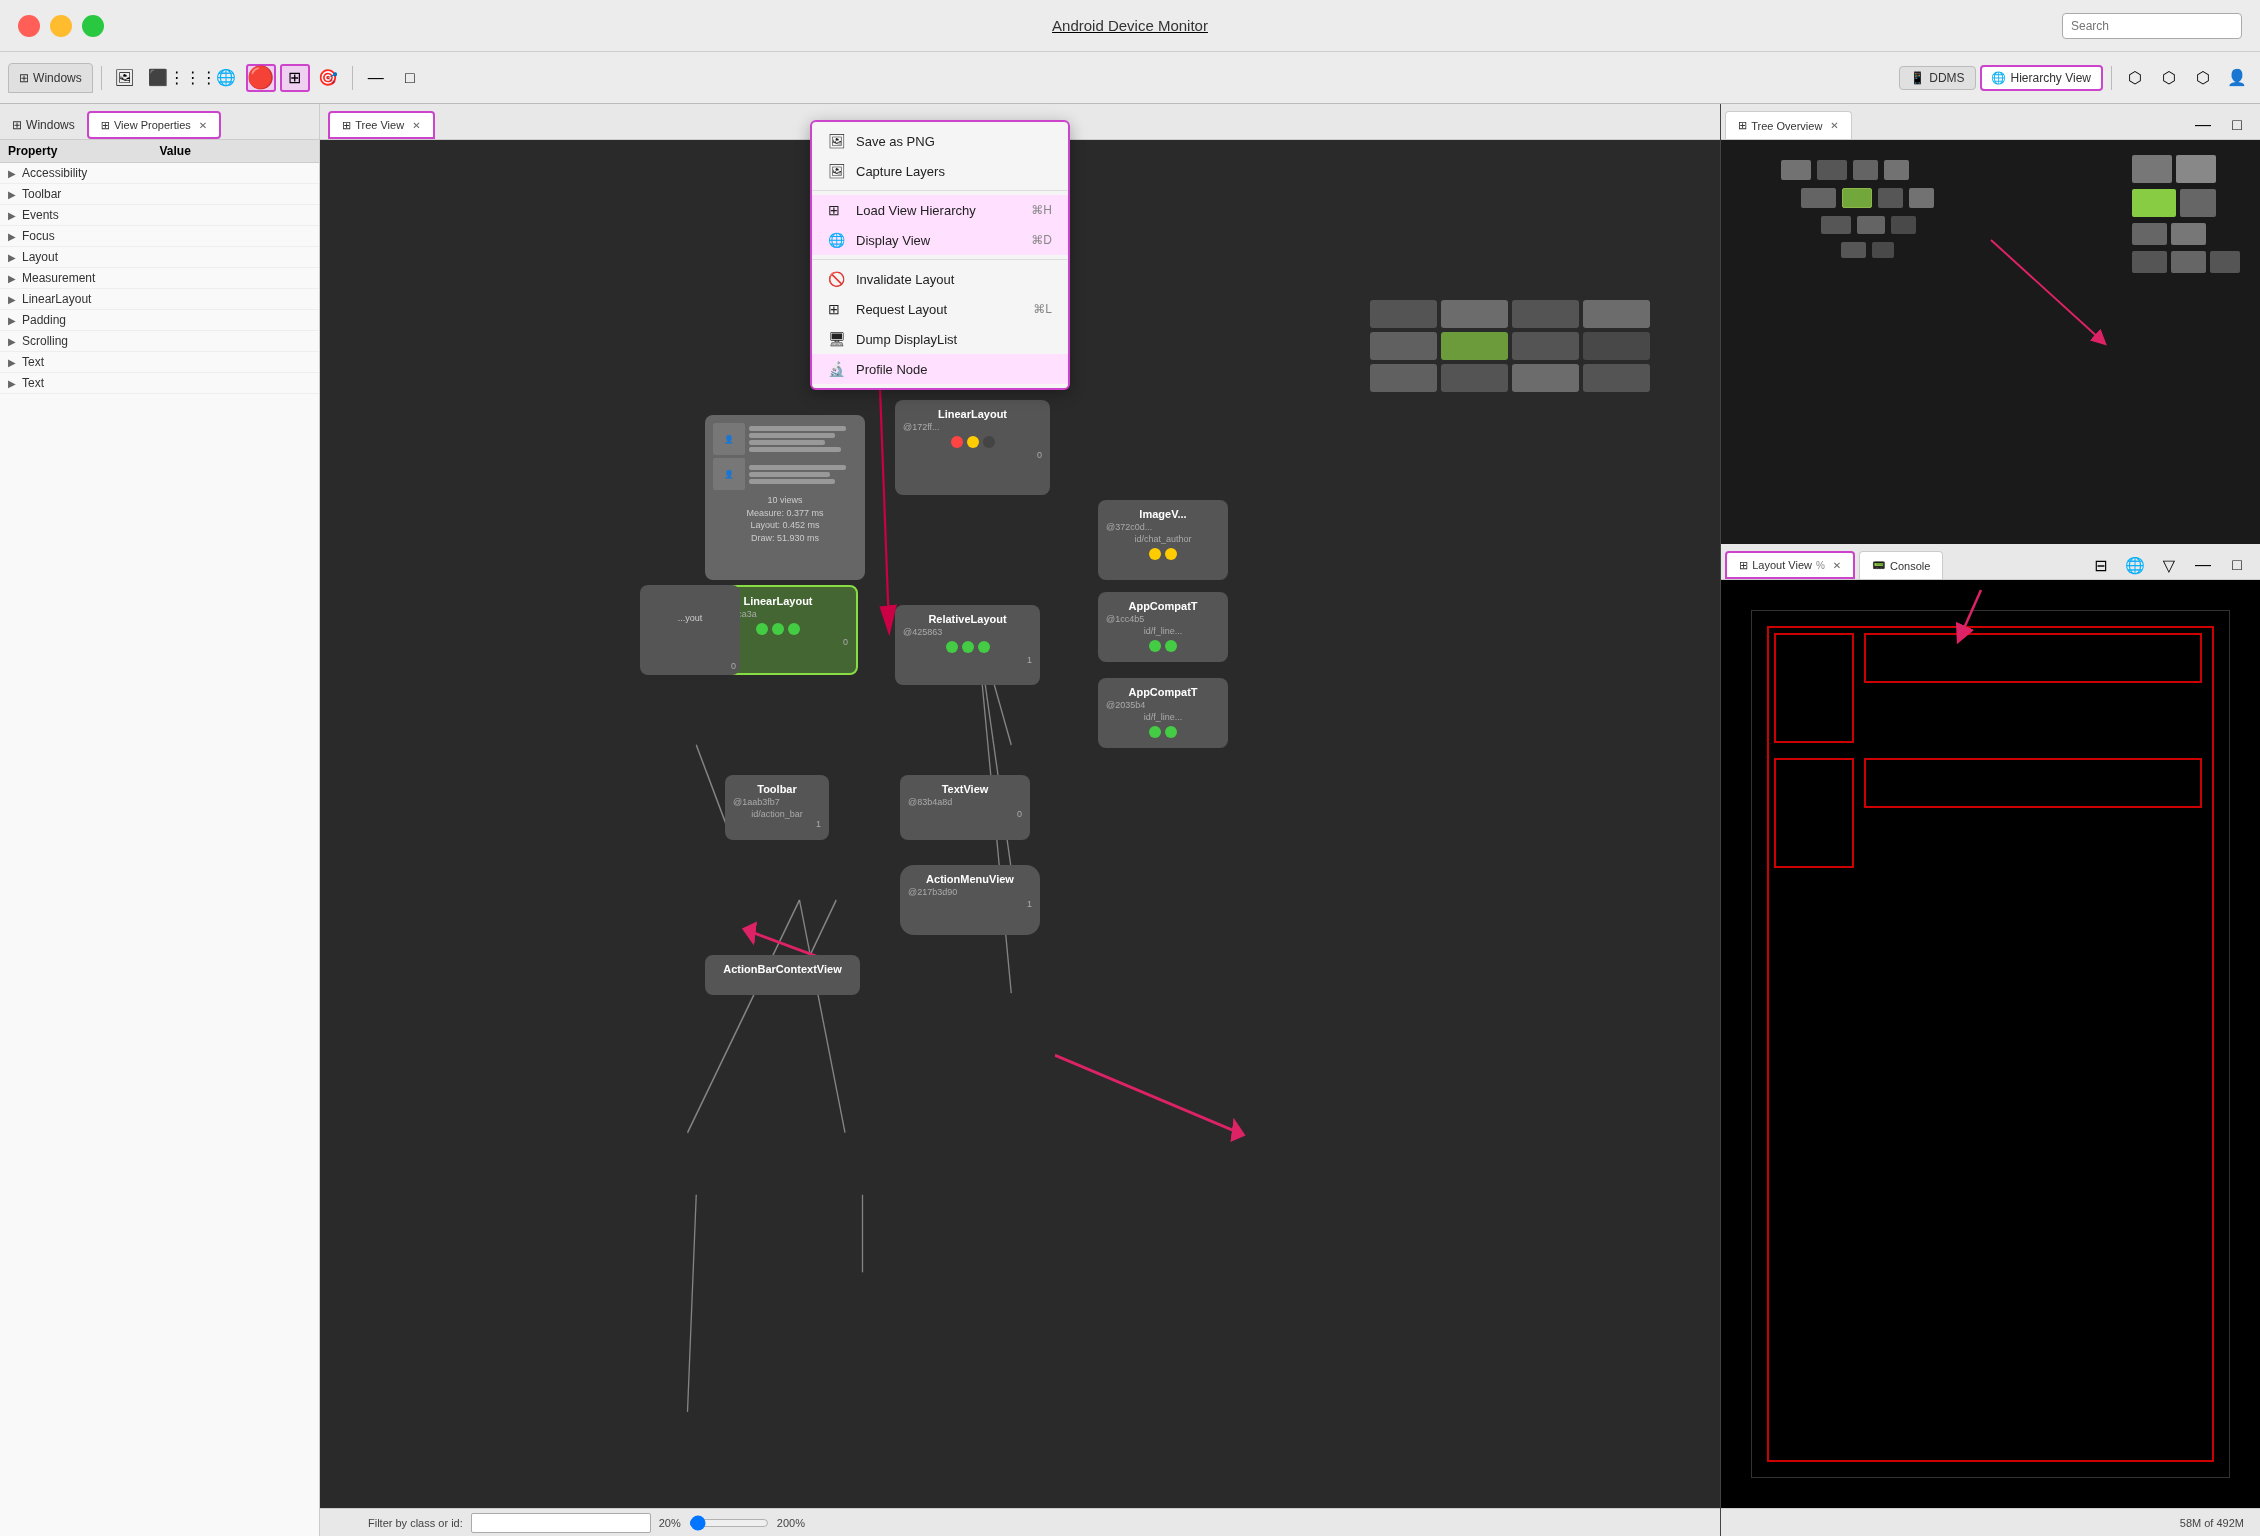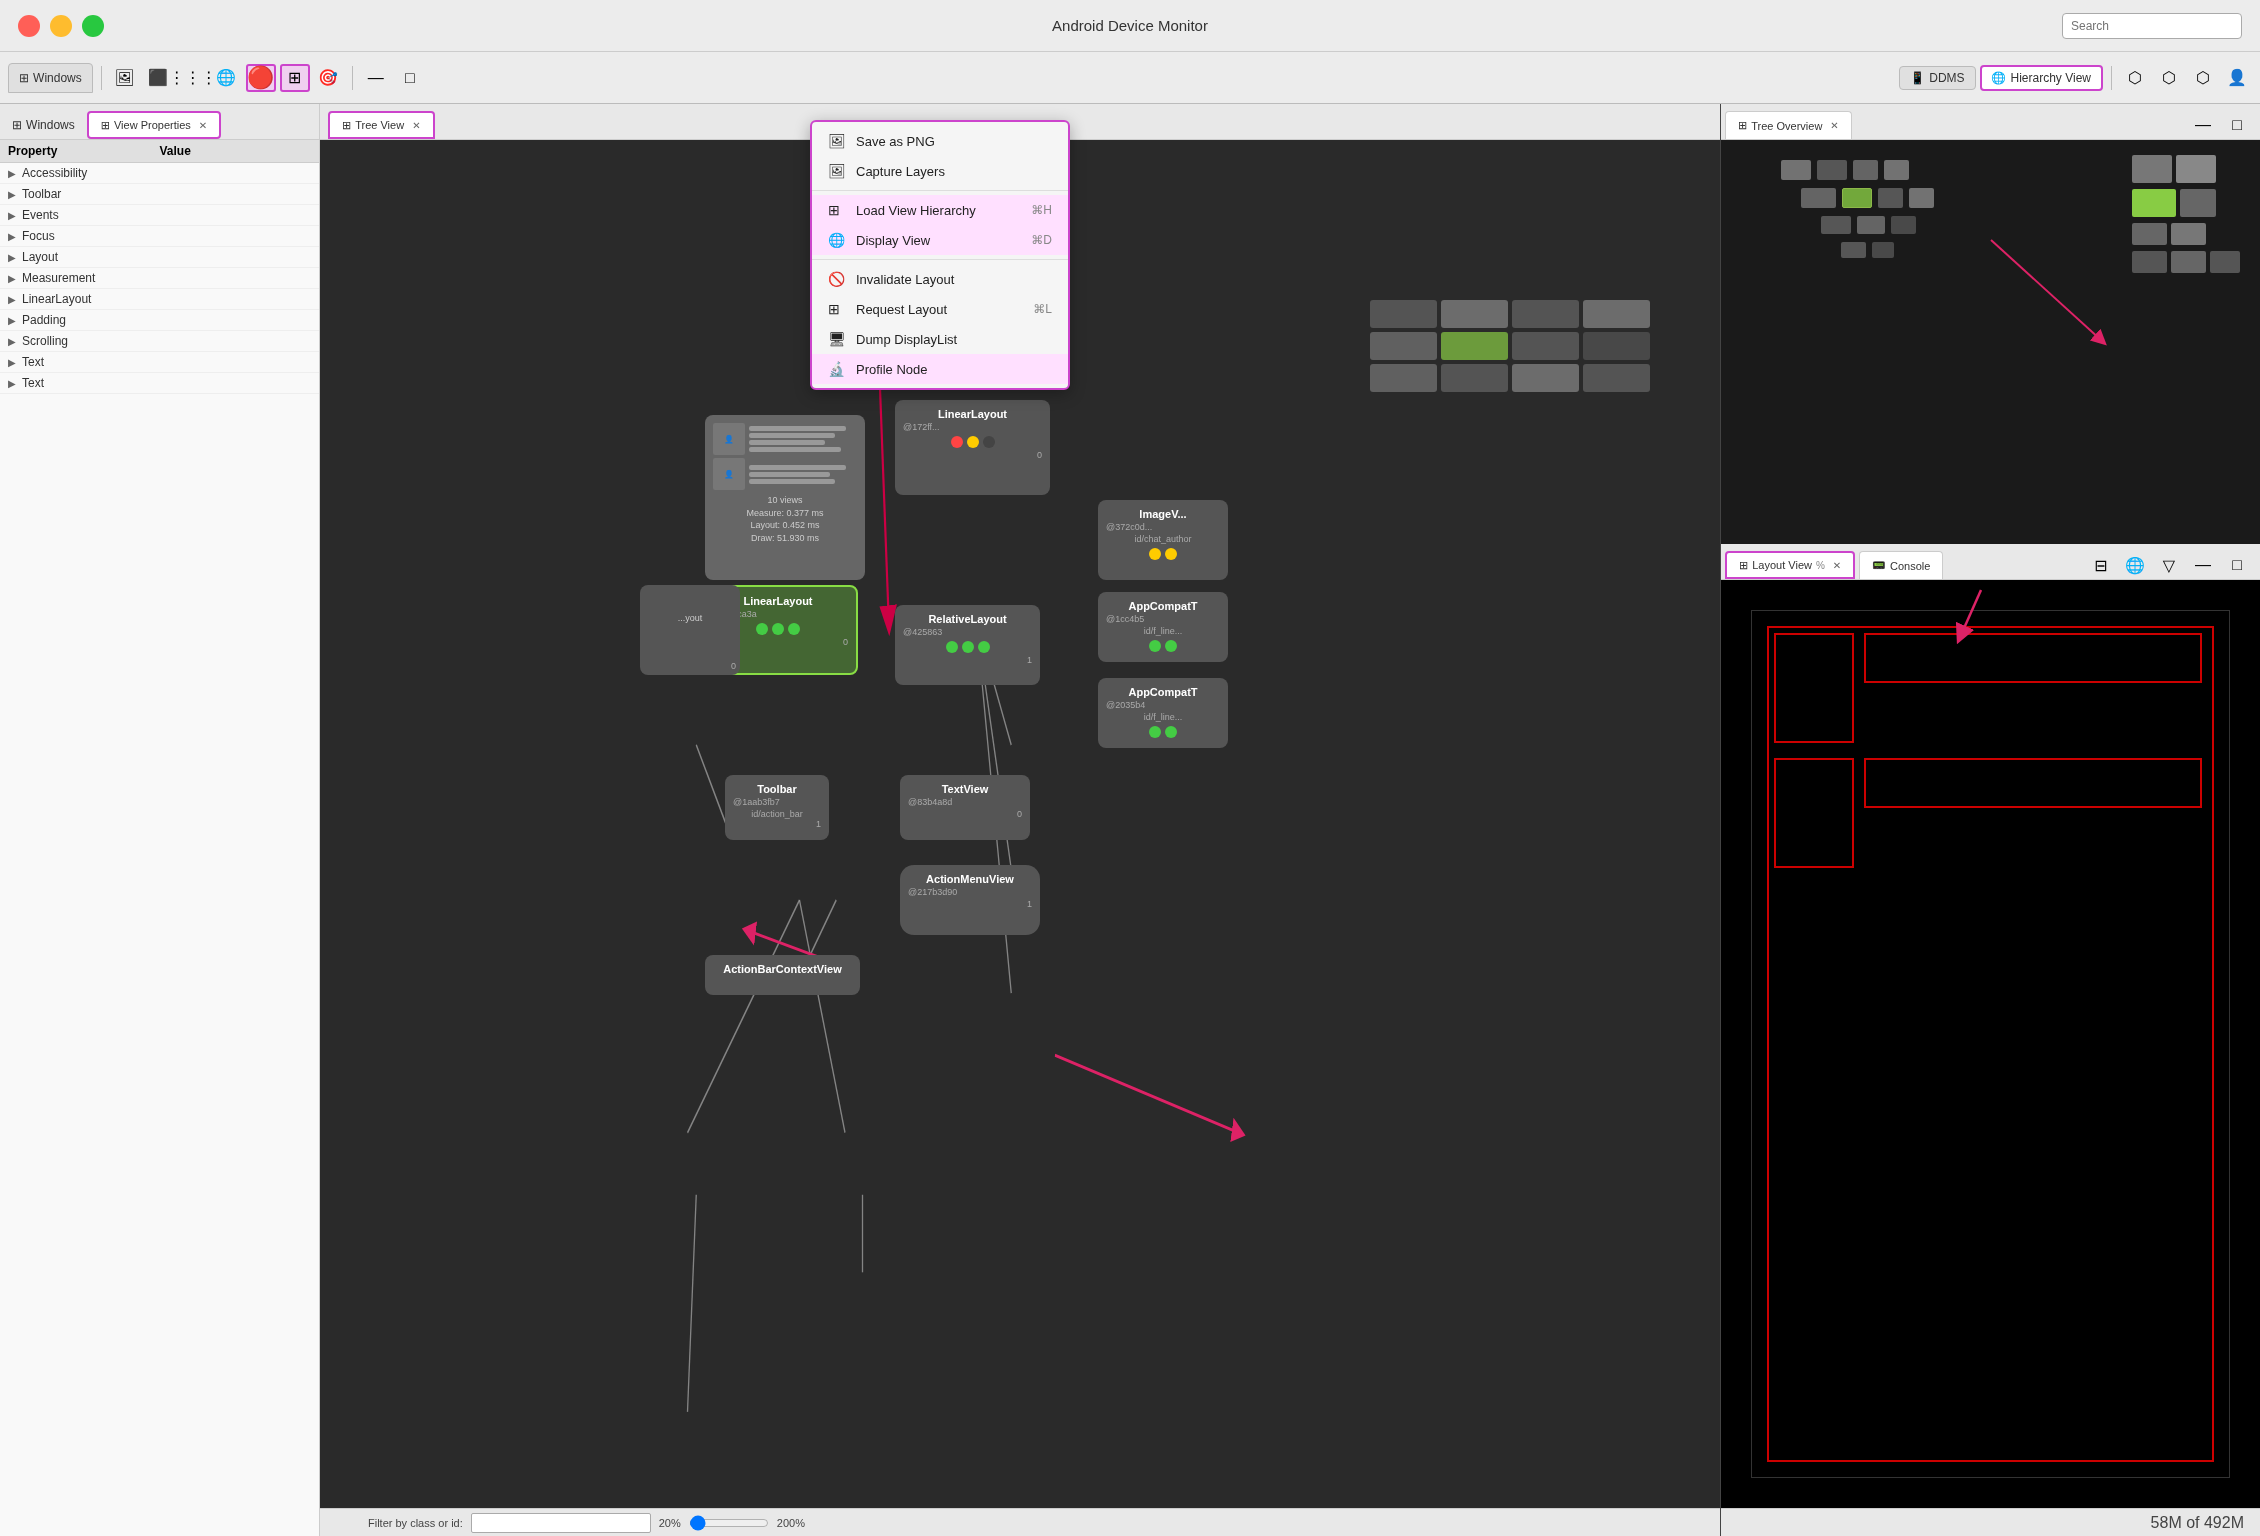--- a/index.html
+++ b/index.html
@@ -15,20 +15,21 @@
 
     
     .title-bar {
       background: #ececec;
       height: 52px;
       display: flex;
       align-items: center;
       justify-content: center;
       position: relative;
       border-bottom: 1px solid #ccc;
+      text-decoration: underline;
     }
     .title-bar-buttons {
       position: absolute;
       left: 18px;
       display: flex;
       gap: 10px;
       align-items: center;
     }
     .tb-btn {
       width: 22px;
@@ -886,21 +887,21 @@
         <svg style="position:absolute; top:0; left:0; width:100%; height:100%; pointer-events:none;">
           <defs>
             <marker id="arrowPink3" markerWidth="8" markerHeight="8" refX="4" refY="4" orient="auto">
               <path d="M0,0 L8,4 L0,8 Z" fill="#dd2266"></path>
             </marker>
           </defs>
           <line x1="260" y1="10" x2="240" y2="55" stroke="#dd2266" stroke-width="2.5" marker-end="url(#arrowPink3)"></line>
         </svg>
       </div>
 
-      <div style="background:#e8e8e8; border-top:1px solid #ccc; height:28px; display:flex; align-items:center; justify-content:flex-end; padding-right:16px; font-size:16px; color:#444;">
+      <div style="background:#e8e8e8; border-top:1px solid #ccc; height:28px; display:flex; align-items:center; justify-content:flex-end; padding-right:16px; font-size:11px; color:#444;">
         <span>58M of 492M</span>
       </div>
     </div>
   </div>
 </div>
 
 <div class="context-menu">
   <div class="menu-item">
     <span class="menu-item-icon">🖼</span>
     <span>Save as PNG</span>

